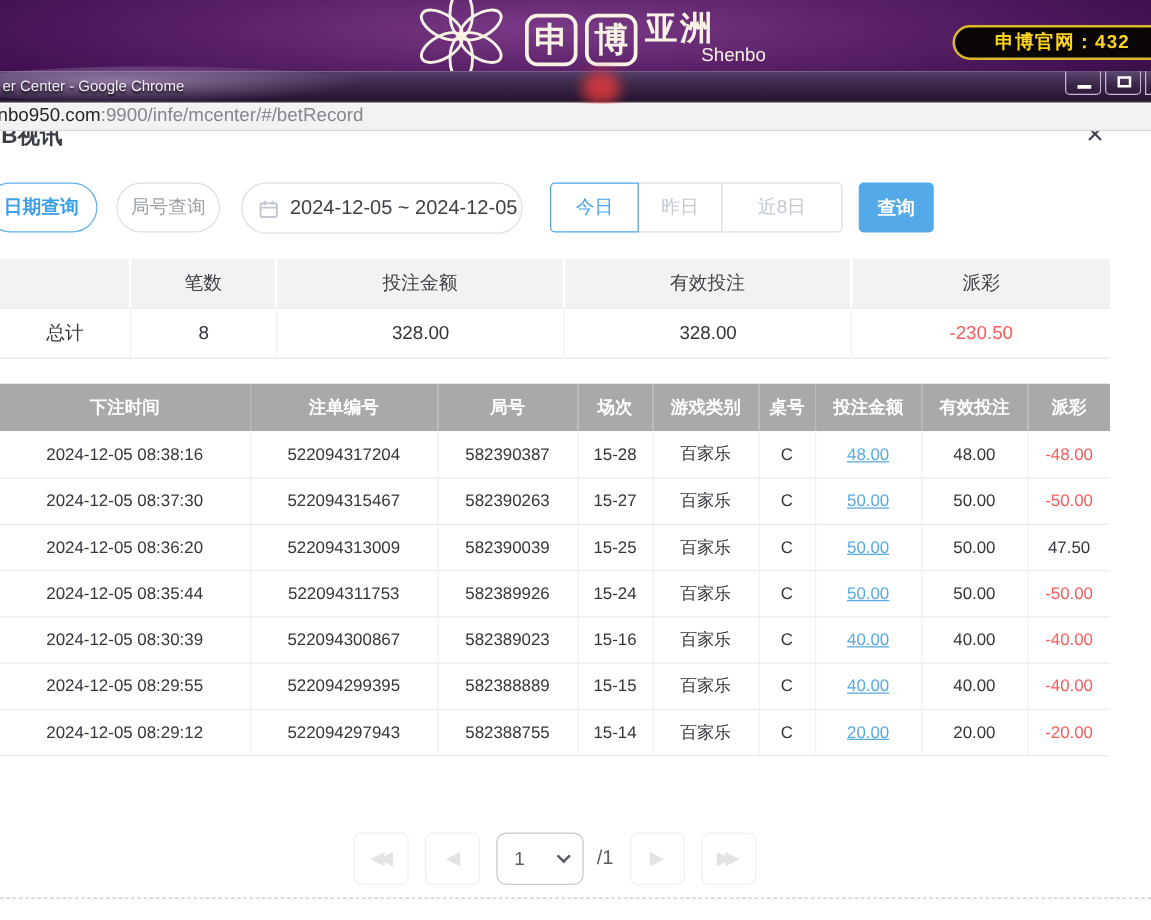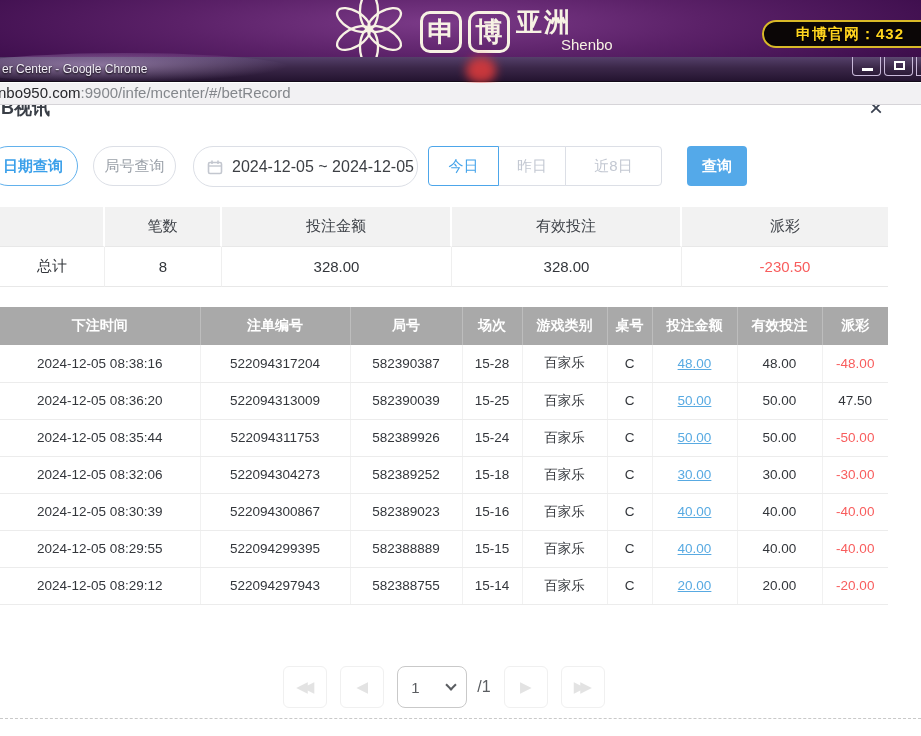--- a/index.html
+++ b/index.html
@@ -54,21 +54,21 @@
   
   .filter-row { position:absolute; left:0; top:41px; height:41px; width:921px;padding-left:43px; }
   .pill { position:absolute; top:0; height:40px; border-radius:20px; background:#fff;
     font-size:15px; text-align:center; line-height:38px; cursor:pointer; }
   .pill.active { left:-12px; width:90px; border:1px solid #62b1ec; color:#3ba0ea; font-weight:bold; }
   .pill.idle { left:93px; width:83px; border:1px solid #dcdfe6; color:#9aa0a8; }
   .date-input { position:absolute; left:193px; top:0; width:225px; height:41px;
     border:1px solid #dcdfe6; border-radius:20px; background:#fff; display:flex; align-items:center; cursor:text; }
   .date-input svg { margin:0 9px 0 13px; }
   .date-value { font-size:16px; color:#3c3f44; }
-  .seg-group { position:absolute; left:428px; top:0; display:flex; }
+  .seg-group { position:absolute; left:440px; top:0; display:flex; }
   .seg { height:40px; border:1px solid #dcdfe6; background:#fff; font-size:15px;
     color:#c3c8d2; text-align:center; line-height:38px; margin-left:-1px; cursor:pointer; }
   .seg.first { border-radius:4px 0 0 4px; margin-left:0; width:71px; }
   .seg.mid { width:68px; }
   .seg.last { border-radius:0 4px 4px 0; width:97px; }
   .seg.on { border-color:#4da6ea; color:#44a3ea; position:relative; z-index:2; }
   .search-btn { position:absolute; left:687px; top:0; width:60px; height:40px; background:#54a9e9;
     border:none; border-radius:4px; color:#fff; font-size:15px; font-weight:bold; cursor:pointer; }
 
   
@@ -231,51 +231,51 @@
           <td>522094317204</td>
           <td>582390387</td>
           <td>15-28</td>
           <td>百家乐</td>
           <td>C</td>
           <td><a class="amt-link">48.00</a></td>
           <td>48.00</td>
           <td class="neg">-48.00</td>
         </tr>
         <tr>
+          <td>2024-12-05 08:37:30</td>
+          <td>522094315467</td>
+          <td>582390263</td>
+          <td>15-27</td>
+          <td>百家乐</td>
+          <td>C</td>
+          <td><a class="amt-link">50.00</a></td>
+          <td>50.00</td>
+          <td class="neg">-50.00</td>
+        </tr>
+        <tr>
           <td>2024-12-05 08:36:20</td>
           <td>522094313009</td>
           <td>582390039</td>
           <td>15-25</td>
           <td>百家乐</td>
           <td>C</td>
           <td><a class="amt-link">50.00</a></td>
           <td>50.00</td>
           <td>47.50</td>
         </tr>
         <tr>
           <td>2024-12-05 08:35:44</td>
           <td>522094311753</td>
           <td>582389926</td>
           <td>15-24</td>
           <td>百家乐</td>
           <td>C</td>
           <td><a class="amt-link">50.00</a></td>
           <td>50.00</td>
           <td class="neg">-50.00</td>
-        </tr>
-        <tr>
-          <td>2024-12-05 08:32:06</td>
-          <td>522094304273</td>
-          <td>582389252</td>
-          <td>15-18</td>
-          <td>百家乐</td>
-          <td>C</td>
-          <td><a class="amt-link">30.00</a></td>
-          <td>30.00</td>
-          <td class="neg">-30.00</td>
         </tr>
         <tr>
           <td>2024-12-05 08:30:39</td>
           <td>522094300867</td>
           <td>582389023</td>
           <td>15-16</td>
           <td>百家乐</td>
           <td>C</td>
           <td><a class="amt-link">40.00</a></td>
           <td>40.00</td>

